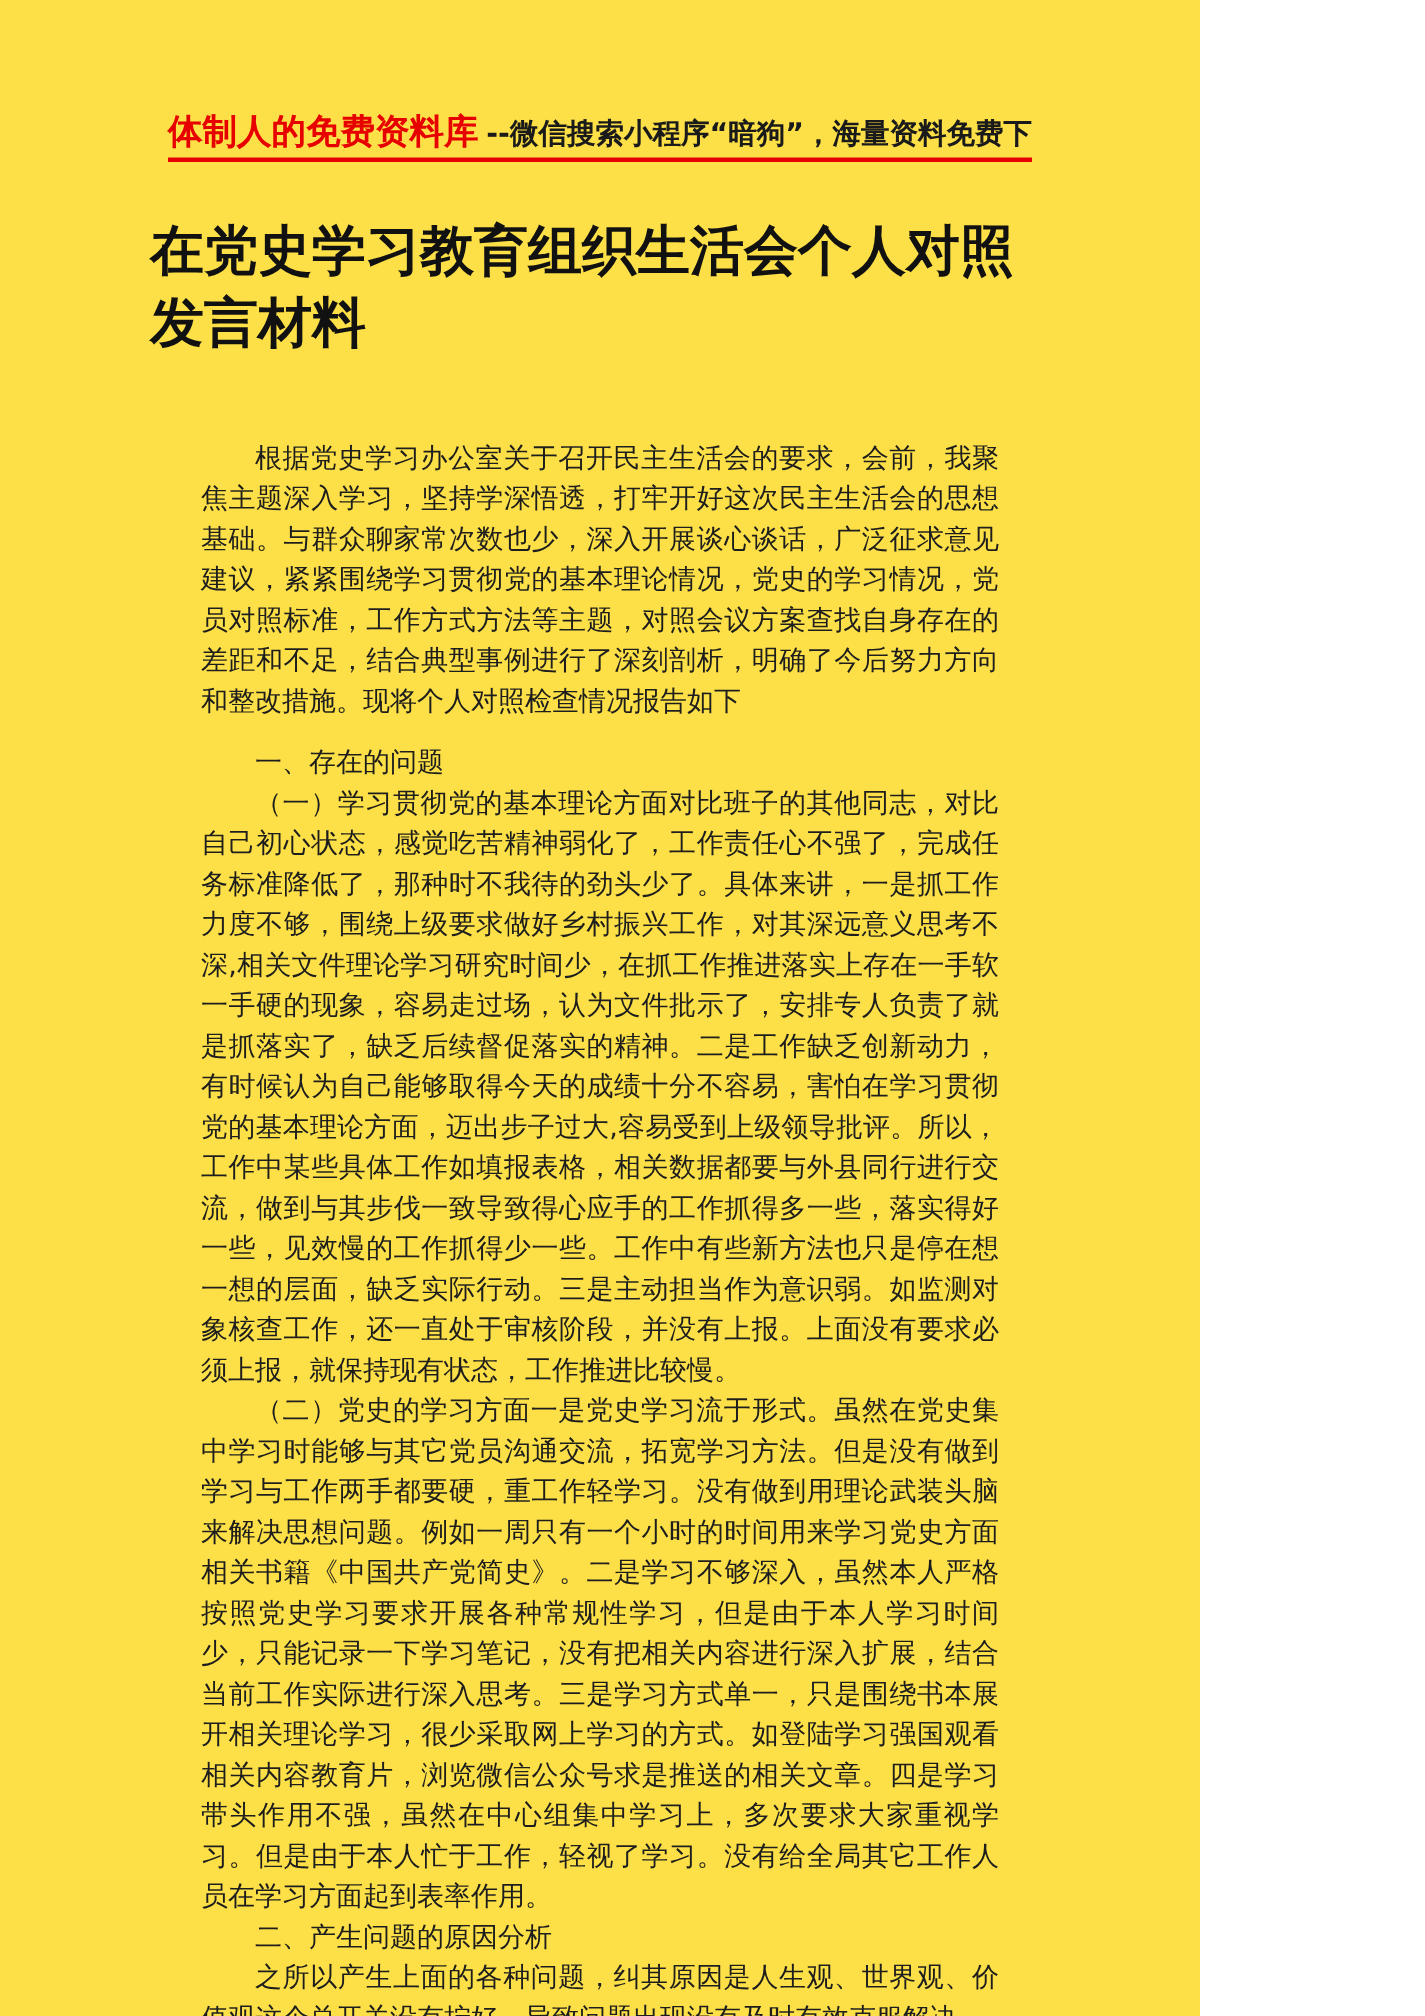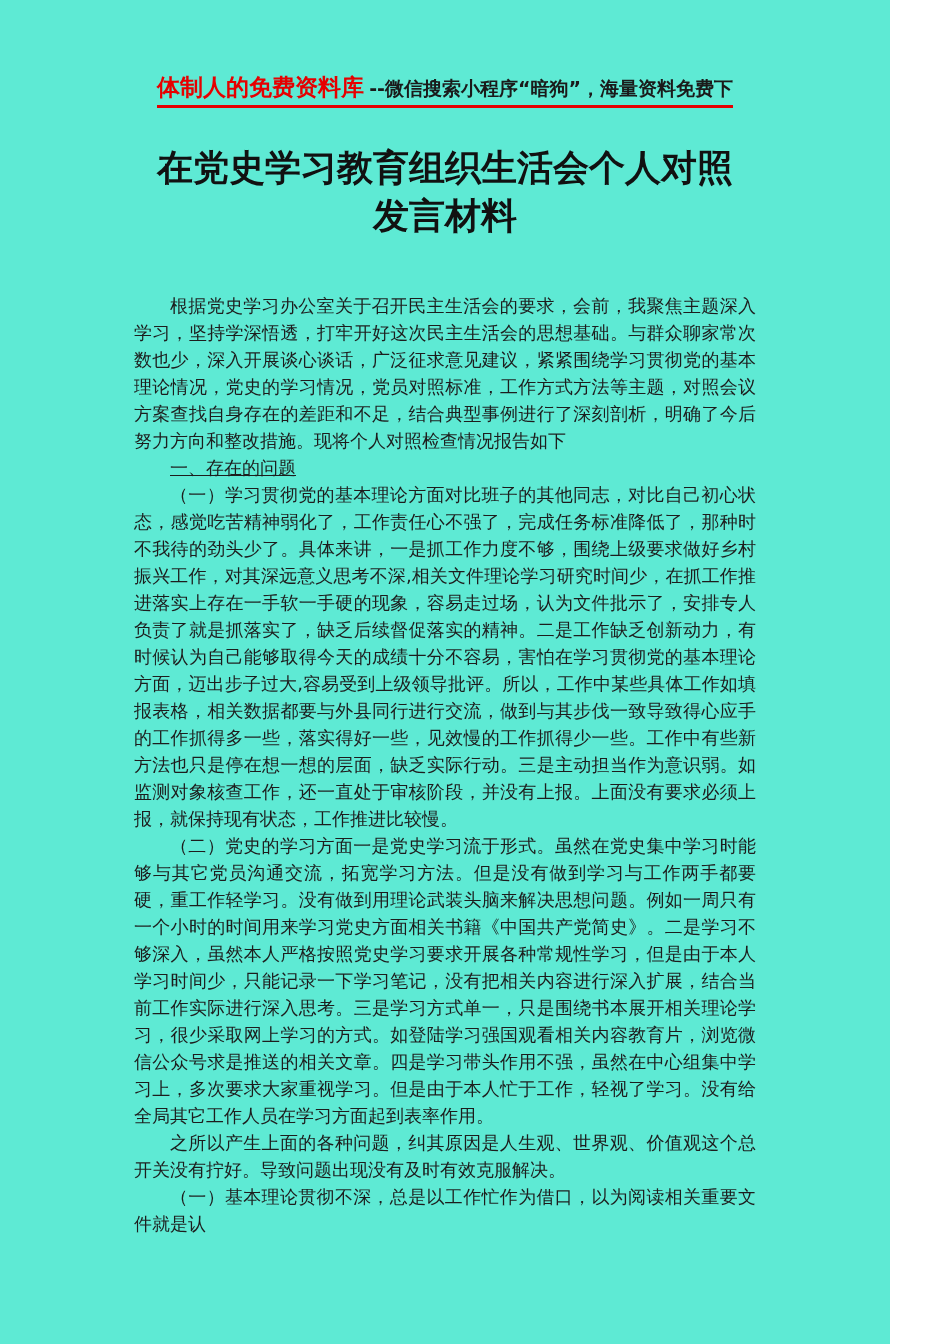--- a/index.html
+++ b/index.html
@@ -5,23 +5,23 @@
   * { margin: 0; padding: 0; box-sizing: border-box; }
   html, body { background: #ffffff; }
   body {
     width: 950px;
     height: 1344px;
     font-family: "DejaVu Sans", "Liberation Sans", sans-serif;
     overflow: hidden;
   }
   .page {
     position: relative;
-    width: 890px;
+    width: 800px;
     height: 1344px;
-    background: #5eead4;
+    background: #fde047;
     padding-top: 72px;
     overflow: hidden;
   }
   .promo {
     text-align: center;
     white-space: nowrap;
   }
   .promo-inner {
     display: inline-block;
     border-bottom: 3px solid #e60000;
@@ -35,41 +35,39 @@
   }
   .promo-tagline {
     color: #1a1a1a;
     font-weight: 600;
     font-size: 19px;
     vertical-align: baseline;
   }
   .doc-title {
     margin: 36px auto 0 auto;
     max-width: 600px;
-    text-align: center;
     font-size: 36px;
     line-height: 48px;
     font-weight: bold;
     color: #111111;
   }
   .doc-body {
     margin-top: 52px;
     padding: 0 134px;
     font-size: 18px;
     line-height: 27px;
     color: #1d1d1d;
     text-align: justify;
     word-break: break-all;
   }
   .para {
     text-indent: 2em;
   }
   .gap-before {
-    margin-top: 0;
-    text-decoration: underline;
+    margin-top: 14px;
   }
 </style>
 </head>
 <body>
 
 <div class="page">
 
   <header class="promo">
     <span class="promo-inner">
       <span class="promo-brand">体制人的免费资料库</span>
@@ -77,17 +75,18 @@
     </span>
   </header>
 
   <h1 class="doc-title">在党史学习教育组织生活会个人对照发言材料</h1>
 
   <main class="doc-body">
     <p class="para">根据党史学习办公室关于召开民主生活会的要求，会前，我聚焦主题深入学习，坚持学深悟透，打牢开好这次民主生活会的思想基础。与群众聊家常次数也少，深入开展谈心谈话，广泛征求意见建议，紧紧围绕学习贯彻党的基本理论情况，党史的学习情况，党员对照标准，工作方式方法等主题，对照会议方案查找自身存在的差距和不足，结合典型事例进行了深刻剖析，明确了今后努力方向和整改措施。现将个人对照检查情况报告如下</p>
     <p class="para gap-before">一、存在的问题</p>
     <p class="para">（一）学习贯彻党的基本理论方面对比班子的其他同志，对比自己初心状态，感觉吃苦精神弱化了，工作责任心不强了，完成任务标准降低了，那种时不我待的劲头少了。具体来讲，一是抓工作力度不够，围绕上级要求做好乡村振兴工作，对其深远意义思考不深,相关文件理论学习研究时间少，在抓工作推进落实上存在一手软一手硬的现象，容易走过场，认为文件批示了，安排专人负责了就是抓落实了，缺乏后续督促落实的精神。二是工作缺乏创新动力，有时候认为自己能够取得今天的成绩十分不容易，害怕在学习贯彻党的基本理论方面，迈出步子过大,容易受到上级领导批评。所以，工作中某些具体工作如填报表格，相关数据都要与外县同行进行交流，做到与其步伐一致导致得心应手的工作抓得多一些，落实得好一些，见效慢的工作抓得少一些。工作中有些新方法也只是停在想一想的层面，缺乏实际行动。三是主动担当作为意识弱。如监测对象核查工作，还一直处于审核阶段，并没有上报。上面没有要求必须上报，就保持现有状态，工作推进比较慢。</p>
     <p class="para">（二）党史的学习方面一是党史学习流于形式。虽然在党史集中学习时能够与其它党员沟通交流，拓宽学习方法。但是没有做到学习与工作两手都要硬，重工作轻学习。没有做到用理论武装头脑来解决思想问题。例如一周只有一个小时的时间用来学习党史方面相关书籍《中国共产党简史》。二是学习不够深入，虽然本人严格按照党史学习要求开展各种常规性学习，但是由于本人学习时间少，只能记录一下学习笔记，没有把相关内容进行深入扩展，结合当前工作实际进行深入思考。三是学习方式单一，只是围绕书本展开相关理论学习，很少采取网上学习的方式。如登陆学习强国观看相关内容教育片，浏览微信公众号求是推送的相关文章。四是学习带头作用不强，虽然在中心组集中学习上，多次要求大家重视学习。但是由于本人忙于工作，轻视了学习。没有给全局其它工作人员在学习方面起到表率作用。</p>
+    <p class="para">二、产生问题的原因分析</p>
     <p class="para">之所以产生上面的各种问题，纠其原因是人生观、世界观、价值观这个总开关没有拧好。导致问题出现没有及时有效克服解决。</p>
     <p class="para">（一）基本理论贯彻不深，总是以工作忙作为借口，以为阅读相关重要文件就是认</p>
   </main>
 
 </div>
 
 </body></html>

